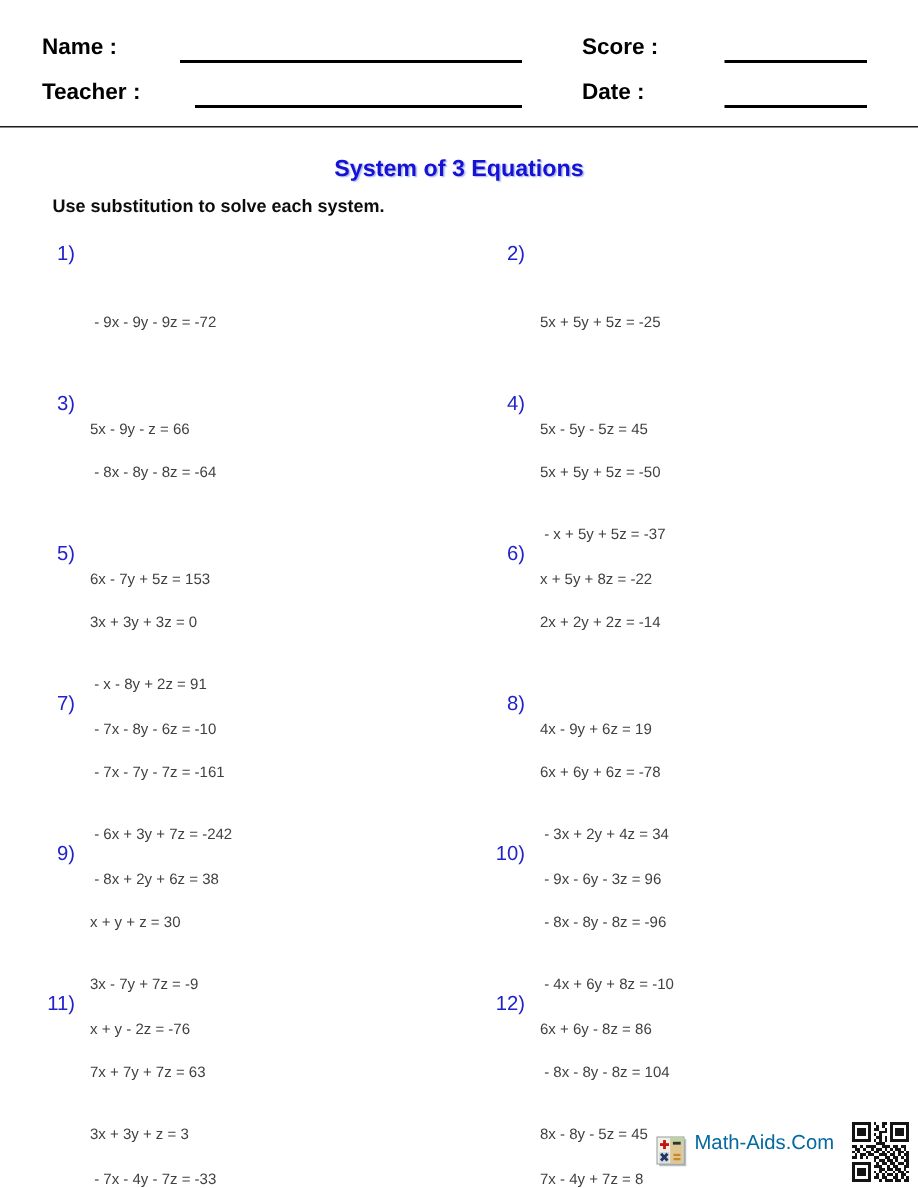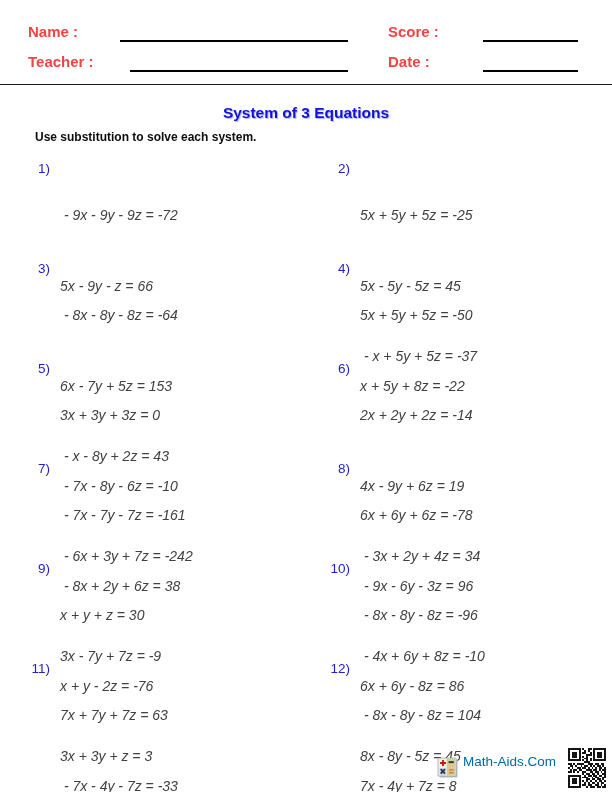--- a/index.html
+++ b/index.html
@@ -6,21 +6,21 @@
   .page{
     position:relative;
     width:612px;height:792px;
     background:#ffffff;
     font-family:"Liberation Sans", sans-serif;
     overflow:hidden;
   }
   
   .header{padding:12px 25px 0 28px;}
   .hdr-row{display:flex;align-items:flex-end;height:30px;}
-  .hdr-label{font-weight:bold;font-size:15px;color:#ef4444;padding-bottom:2px;margin-top:22px;}
+  .hdr-label{font-weight:bold;font-size:15px;color:#000000;padding-bottom:2px;margin-top:22px;}
   .lab-name{width:92px;}
   .lab-teacher{width:102px;}
   .lab-right{width:95px;margin-left:40px;}
   .hdr-line{border-bottom:2px solid #000;height:20px;}
   .line-name{width:228px;}
   .line-teacher{width:218px;}
   .line-short{width:95px;}
   .divider{border-top:1.5px solid #1a1a1a;margin-top:12px;}
   
   .title{
@@ -35,21 +35,21 @@
     grid-template-columns:300px 284px;
     grid-auto-rows:100px;
     padding-left:18px;
     margin-top:13px;
   }
   .problem{display:flex;align-items:flex-start;}
   .pnum{
     width:32px;text-align:right;padding-right:10px;
     color:#2222cc;font-size:13.5px;line-height:23.5px;flex:none;
   }
-  .eqs{font-size:14px;color:#404040;line-height:23.5px;white-space:pre;font-style:italic;}
+  .eqs{font-size:10px;color:#404040;line-height:23.5px;white-space:pre;}
   
   .brand-icon{position:absolute;left:437px;top:757px;width:22px;height:22px;}
   .brand-text{position:absolute;left:463px;top:754px;color:#0369a1;font-size:13.5px;}
   .qr{position:absolute;left:568px;top:748px;width:38px;height:40px;}
 </style>
 </head>
 <body>
 
 <div class="page">
 
@@ -90,21 +90,21 @@
         <div>5x - 5y - 5z = 45</div>
         <div> - x + 5y + 5z = -37</div>
       </div>
     </div>
 
     <div class="problem">
       <span class="pnum">3)</span>
       <div class="eqs">
         <div> - 8x - 8y - 8z = -64</div>
         <div>6x - 7y + 5z = 153</div>
-        <div> - x - 8y + 2z = 43</div>
+        <div> - x - 8y + 2z = 91</div>
       </div>
     </div>
 
     <div class="problem">
       <span class="pnum">4)</span>
       <div class="eqs">
         <div>5x + 5y + 5z = -50</div>
         <div>x + 5y + 8z = -22</div>
       </div>
     </div>

